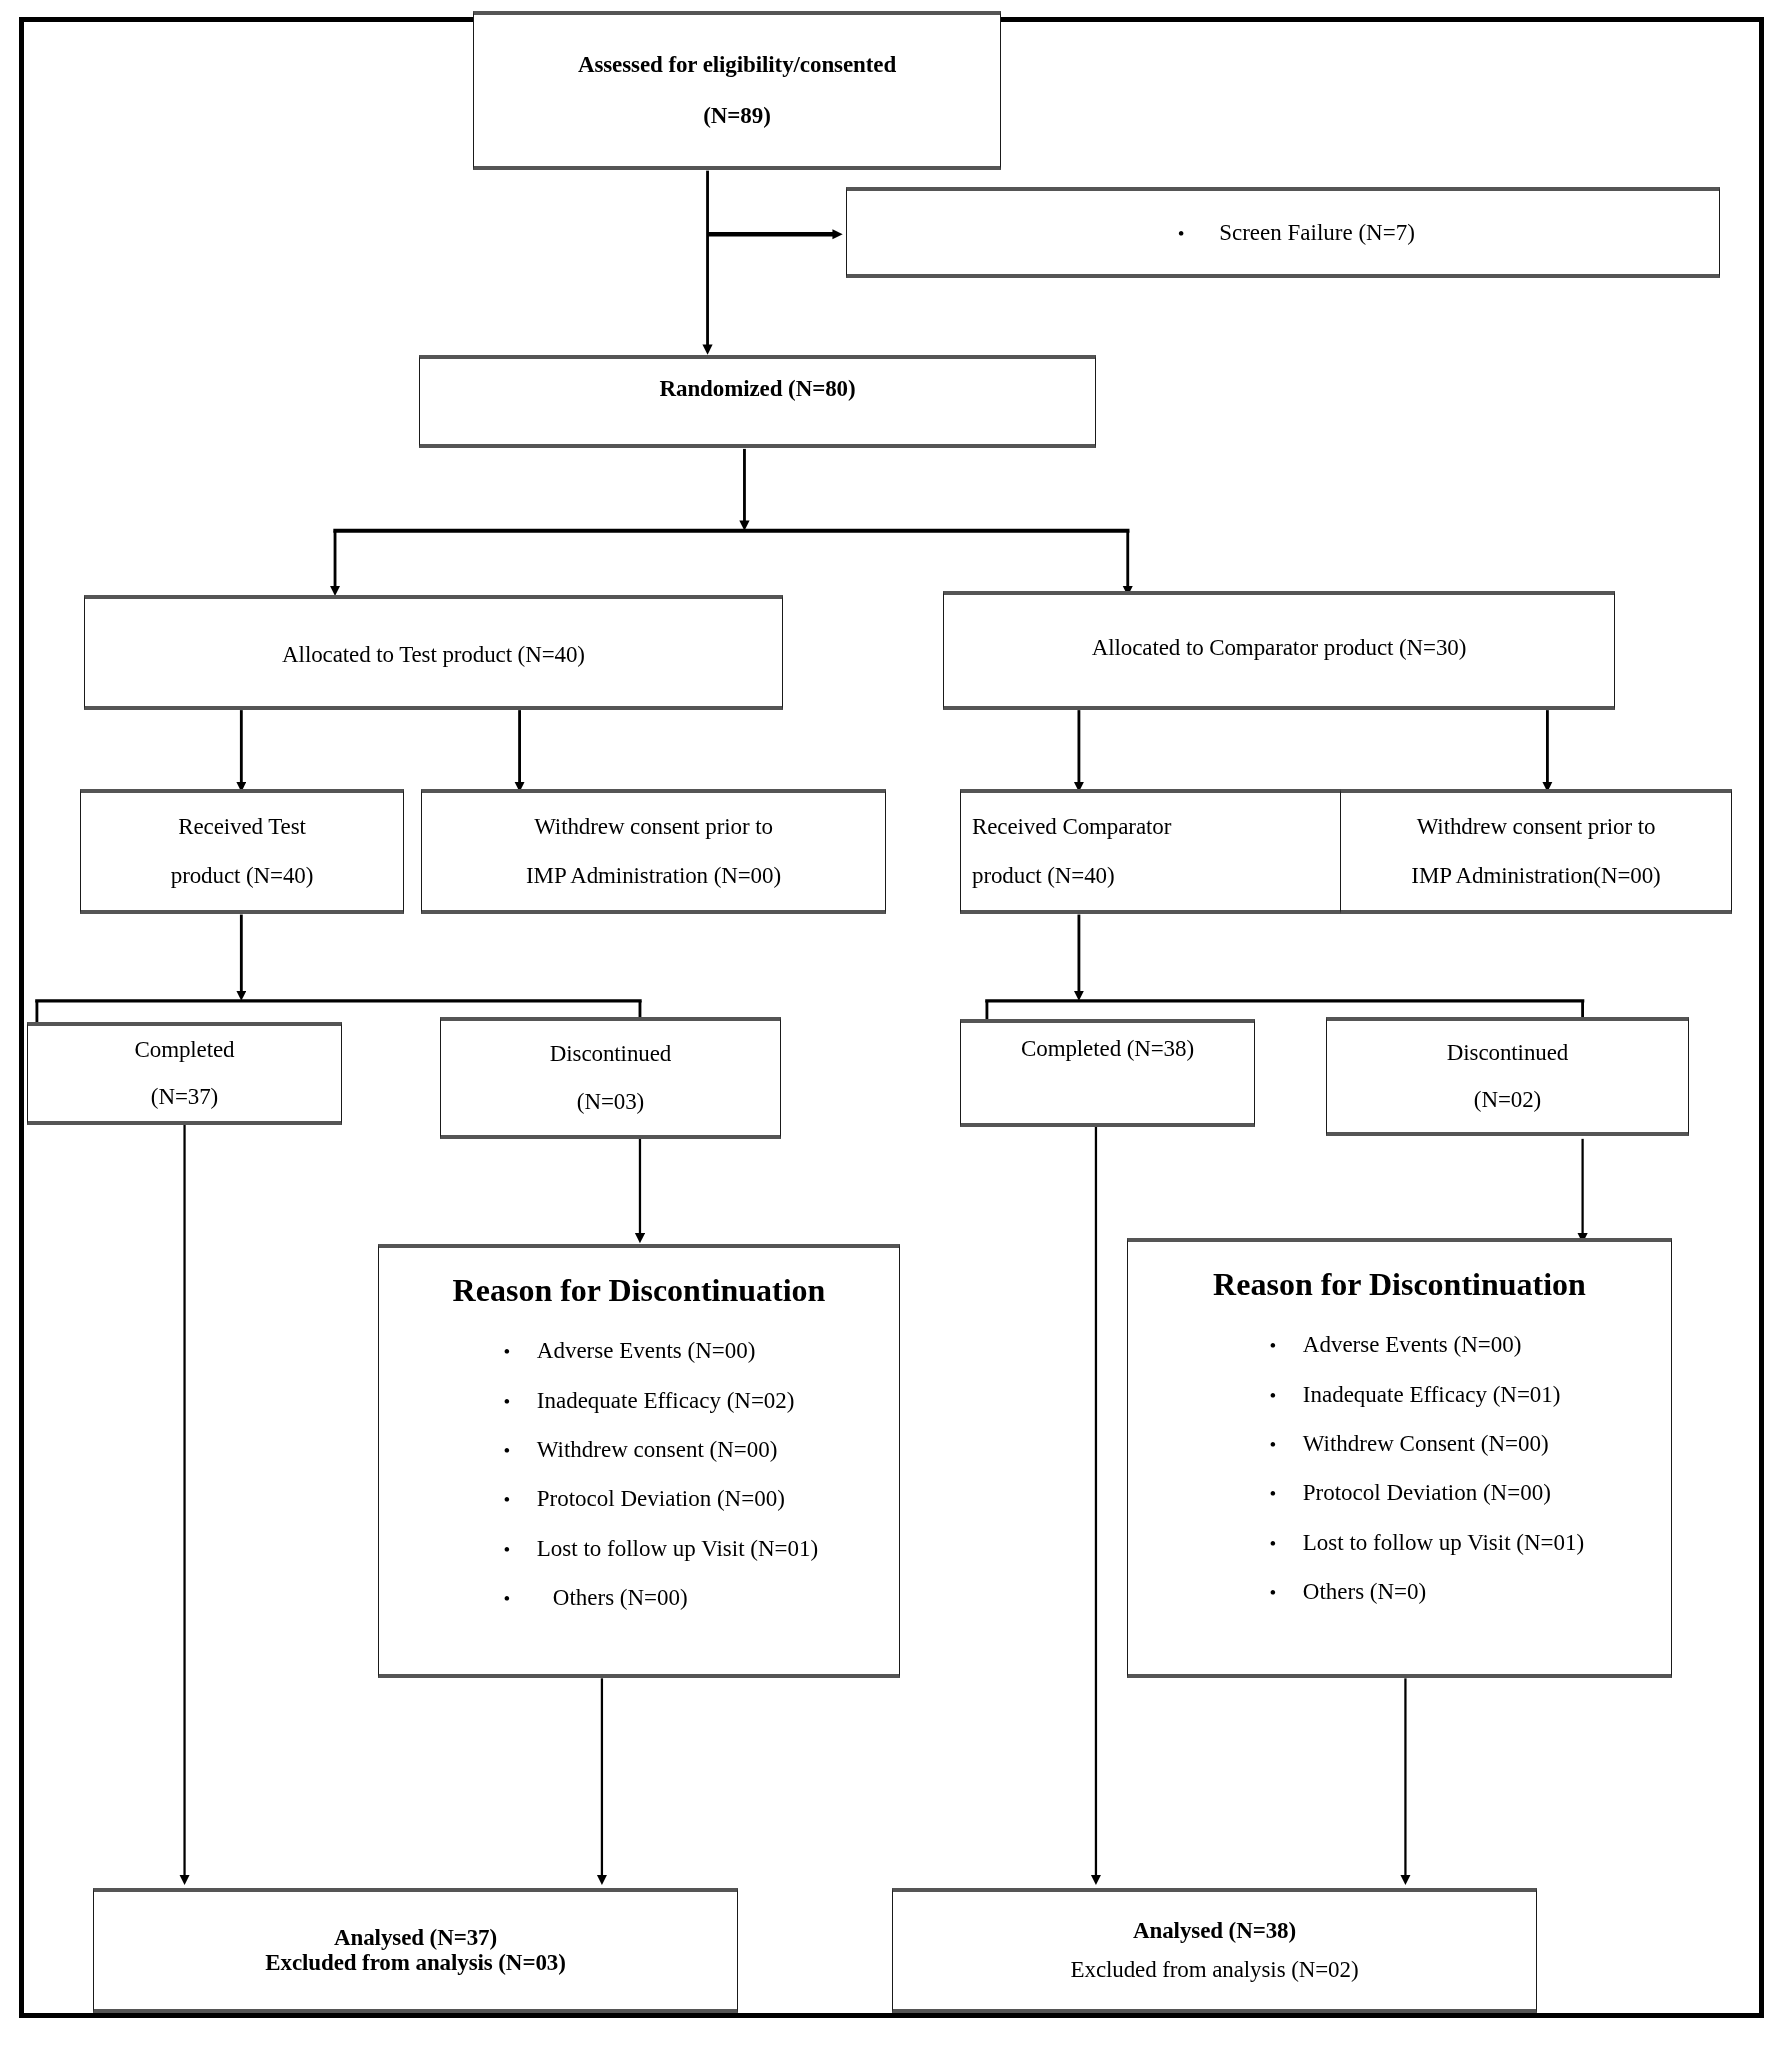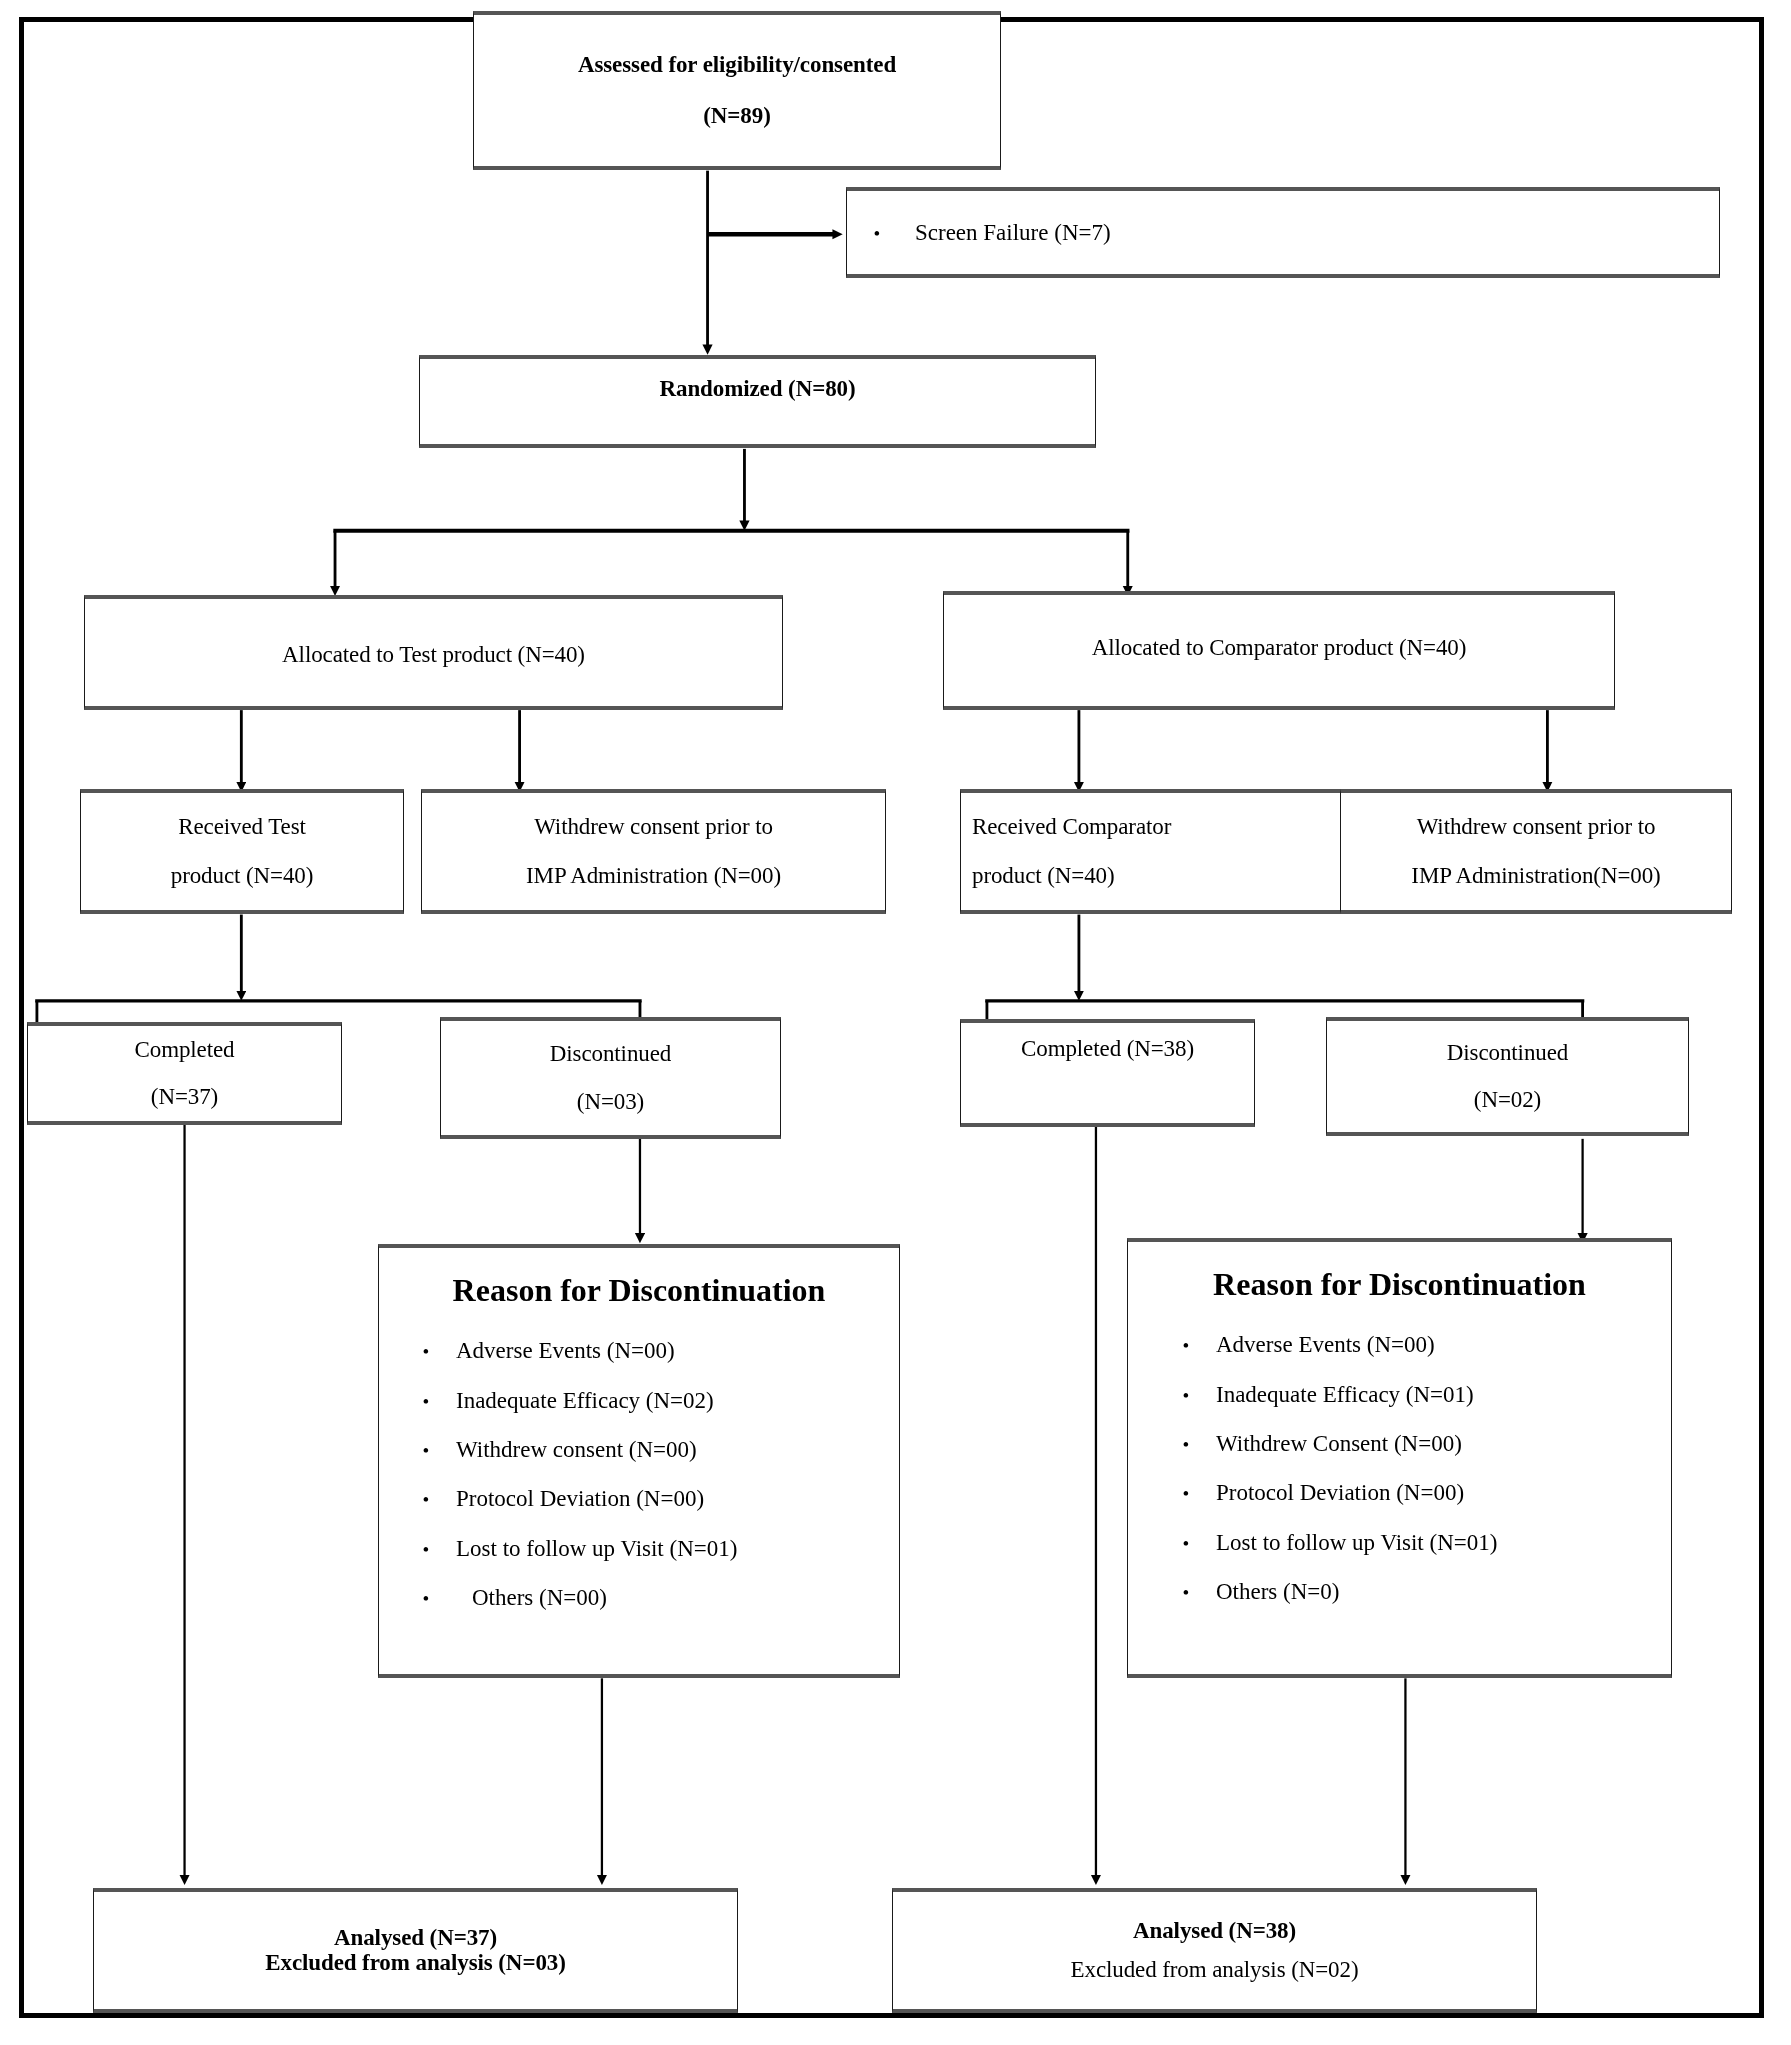--- a/index.html
+++ b/index.html
@@ -36,20 +36,21 @@
     position: absolute;
     box-sizing: border-box;
     background: #ffffff;
     border: 1.7px solid #1a1a1a;
     border-top: 4px solid #555555;
     border-bottom: 4px solid #555555;
     color: #000000;
     display: flex;
     flex-direction: column;
     overflow: hidden;
+    align-items: center;
   }
   .box-line {
     display: block;
     text-align: center;
     font-size: 23px;
     line-height: 1.05;
     letter-spacing: -0.1px;
     white-space: nowrap;
   }
   .bold { font-weight: bold; }
@@ -155,21 +156,21 @@
 
   <div class="box" style="left:419px; top:355px; width:677px; height:93px; padding-top:18px;">
     <span class="box-line bold">Randomized (N=80)</span>
   </div>
 
   <div class="box" style="left:84px; top:595px; width:699px; height:115px; padding-top:44px;">
     <span class="box-line">Allocated to Test product (N=40)</span>
   </div>
 
   <div class="box" style="left:943px; top:591px; width:672px; height:119px; padding-top:41px;">
-    <span class="box-line">Allocated to Comparator product (N=40)</span>
+    <span class="box-line">Allocated to Comparator product (N=30)</span>
   </div>
 
   <div class="box center-v" style="left:80px; top:789px; width:324px; height:125px;">
     <div class="ctr-pack">
       <span class="box-line">Received Test</span>
       <span class="box-line" style="margin-top:25px;">product (N=40)</span>
     </div>
   </div>
 
   <div class="box center-v" style="left:421px; top:789px; width:465px; height:125px;">

